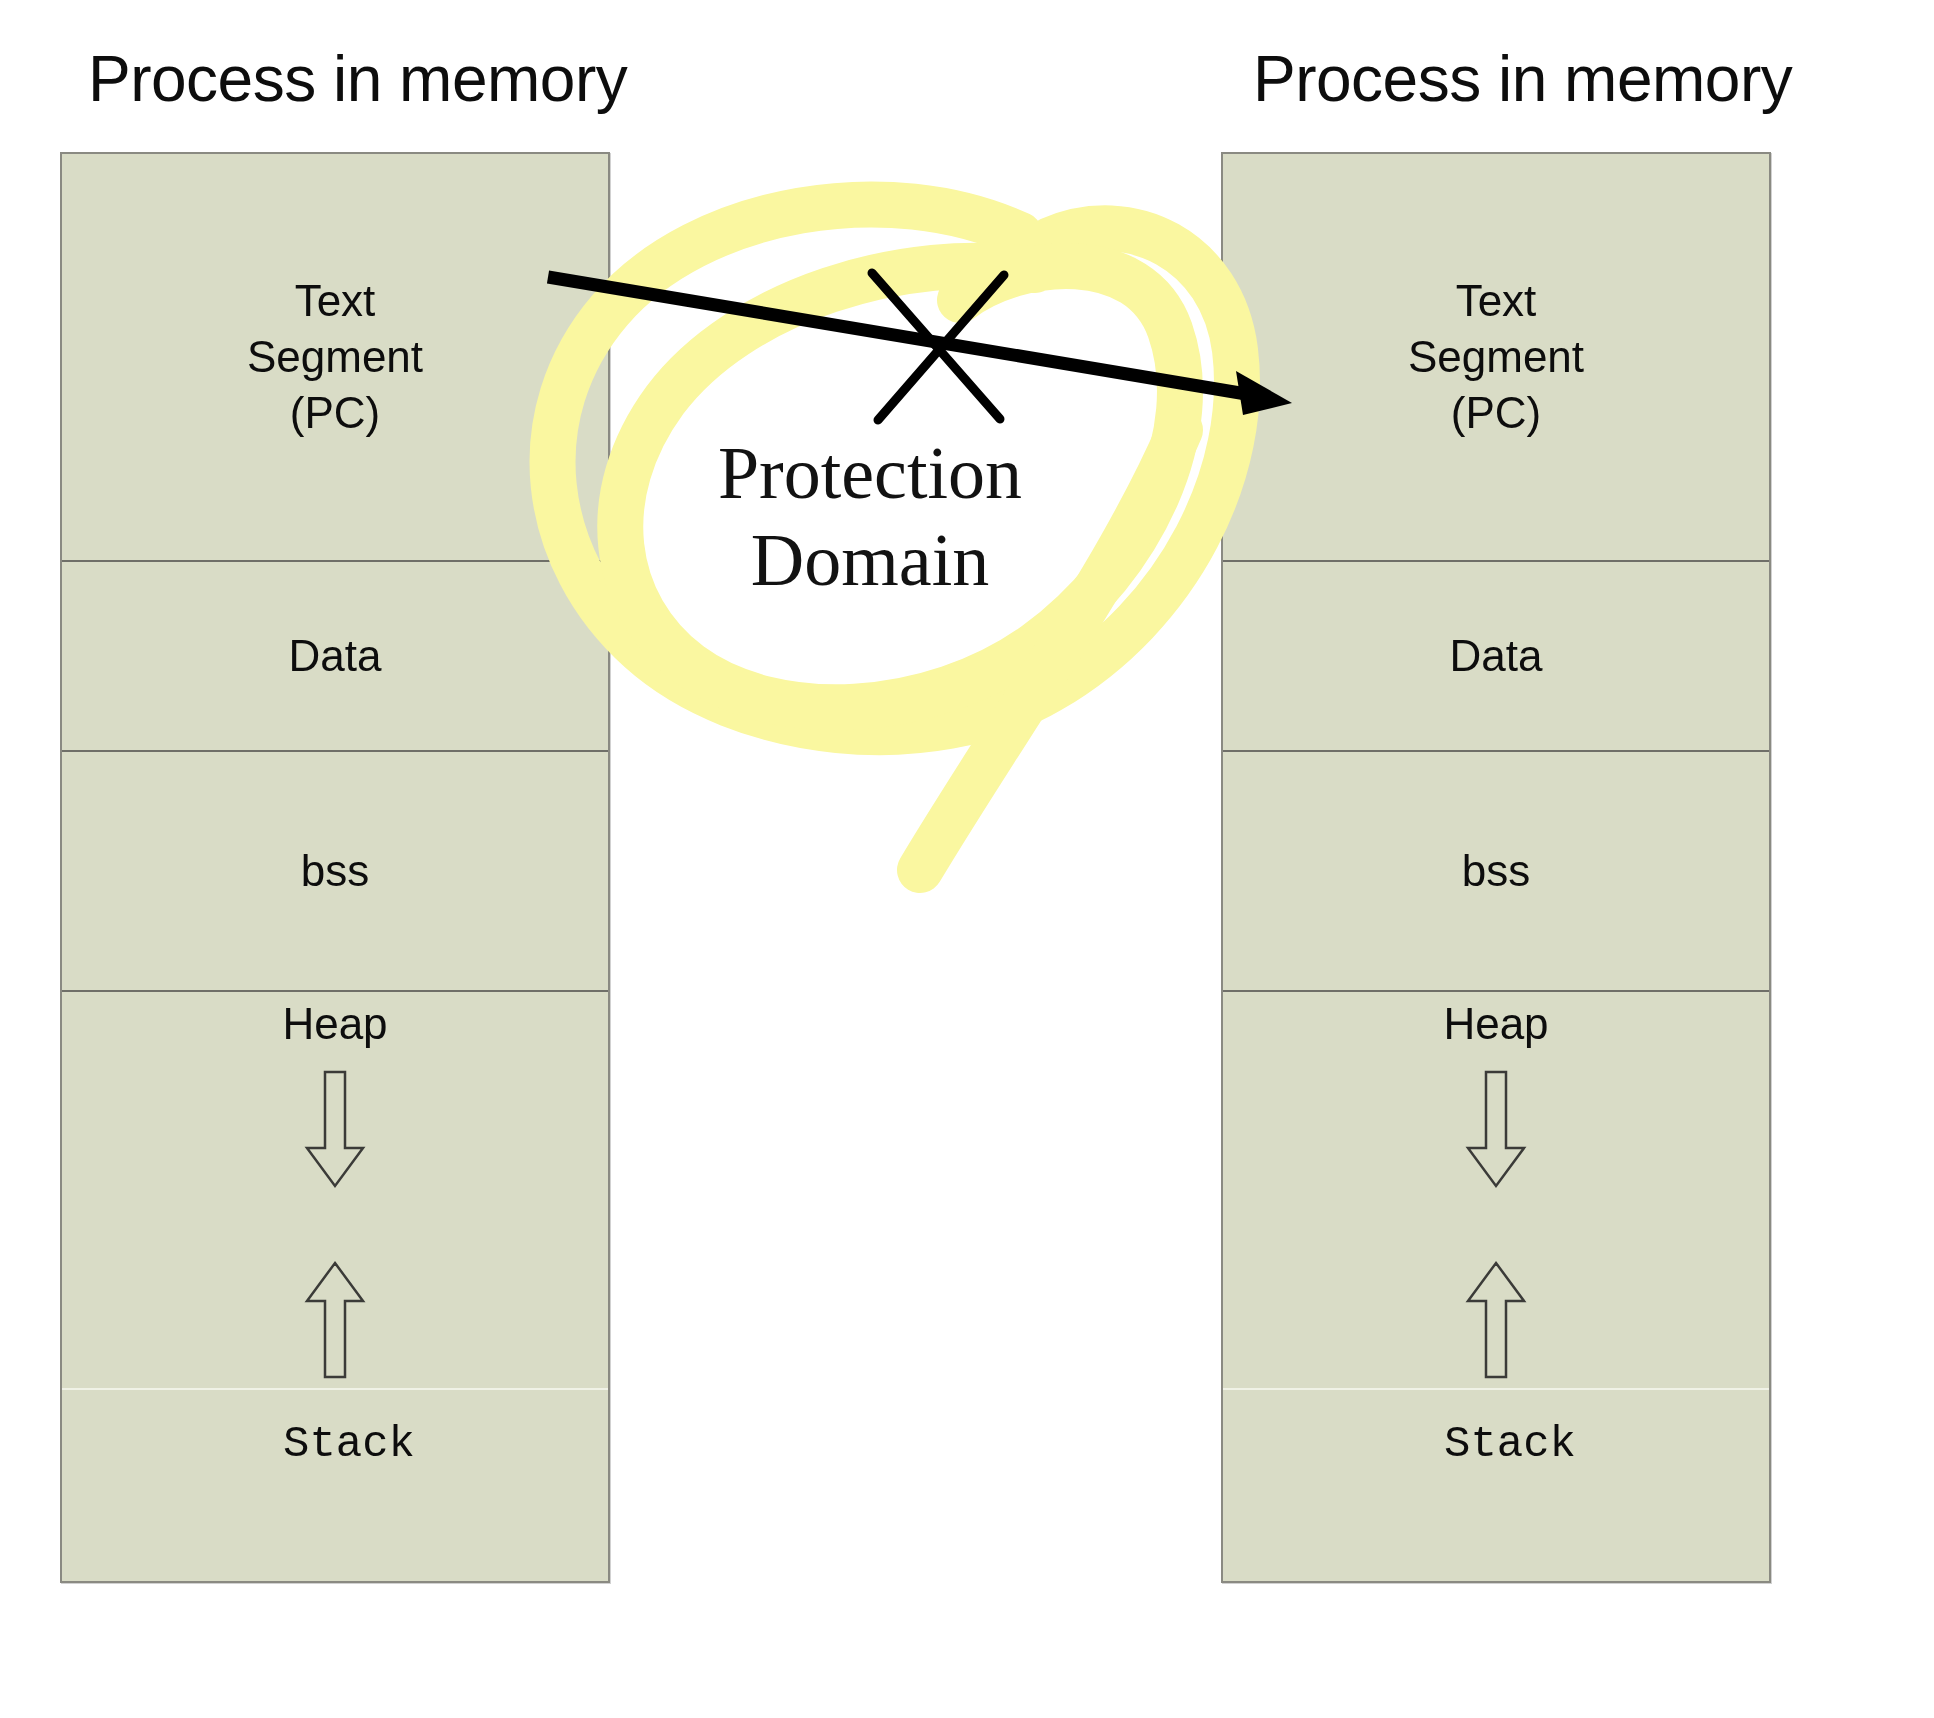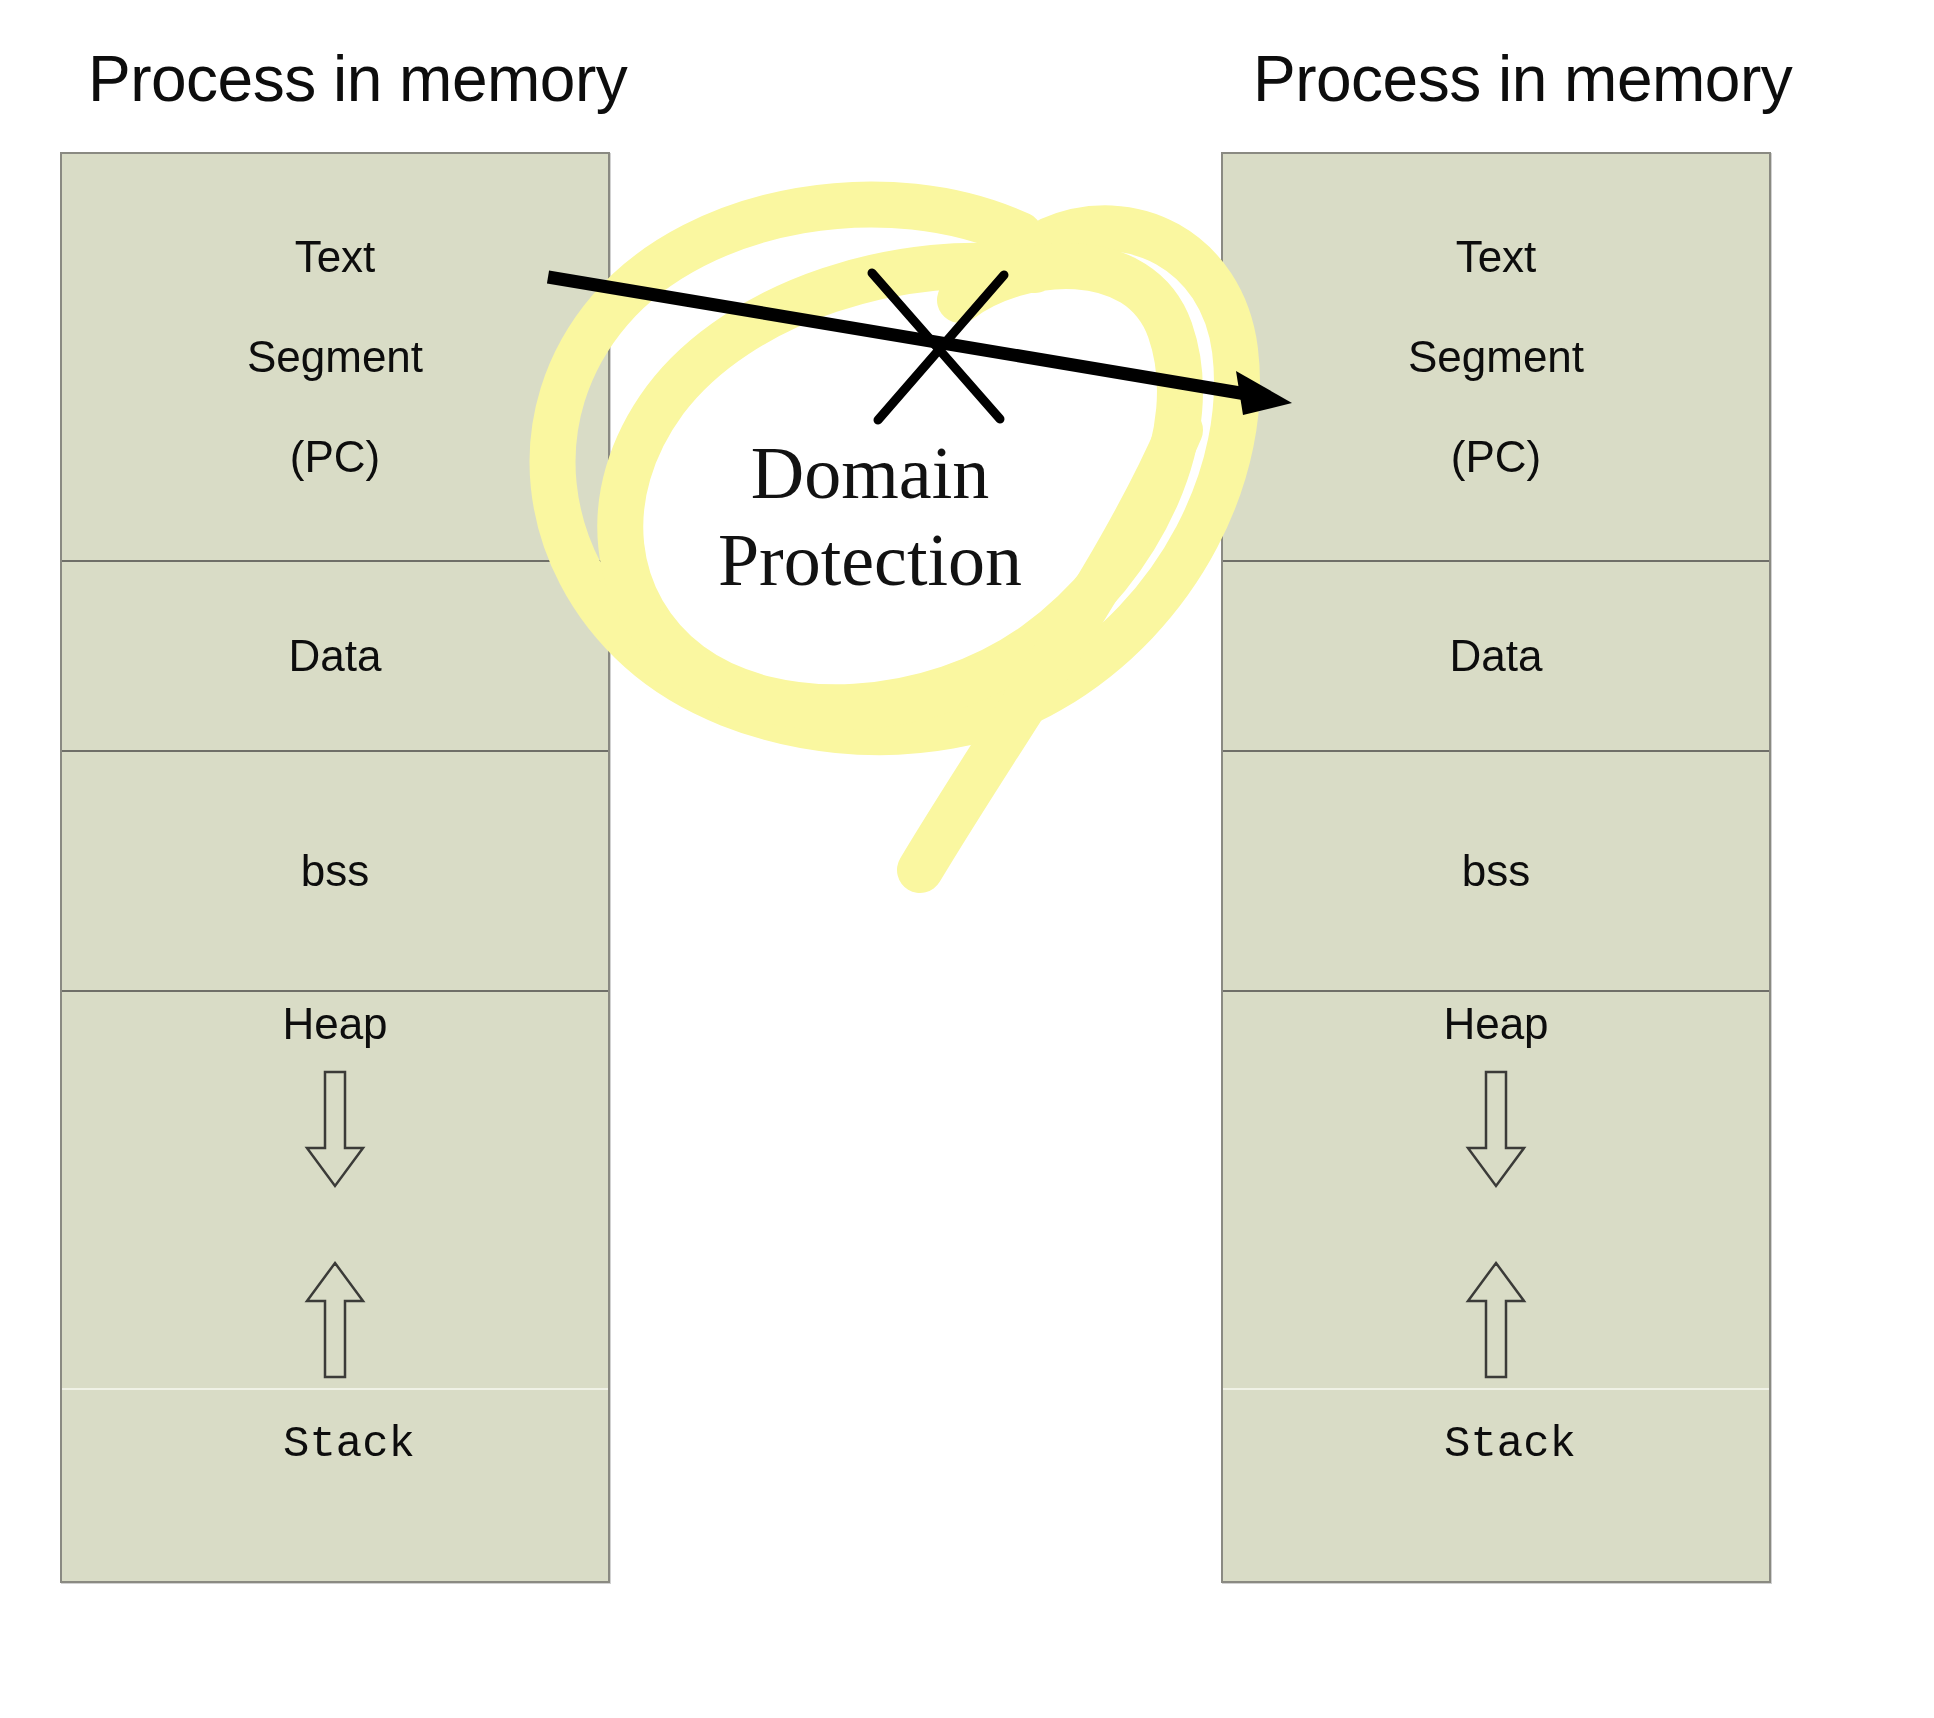--- a/index.html
+++ b/index.html
@@ -56,21 +56,21 @@
     box-sizing: border-box;
     display: flex;
     flex-direction: column;
     align-items: center;
     color: #0d0d0d;
     font-family: "Liberation Sans", sans-serif;
     font-size: 44px;
     line-height: 1.27;
     text-align: center;
   }
-  .seg-border-bottom { border-bottom: 2px solid #6f6f68; gap: 44px; }
+  .seg-border-bottom { border-bottom: 2px solid #6f6f68; }
   .seg-faint-bottom  { border-bottom: 2px solid #f0f2e6; }
 
   
   .seg-text   { top: 0px;   height: 408px; justify-content: center; }
   .seg-data   { top: 408px; height: 190px; justify-content: center; }
   .seg-bss    { top: 598px; height: 240px; justify-content: center; }
   .seg-heap   { top: 794px; height: 440px; justify-content: flex-start; padding-top: 48px; }
 
   .seg-label { display: block; }
 
@@ -228,17 +228,17 @@
       <polygon points="1292,403 1236,371 1243,415" fill="#000000"></polygon>
     </g>
 
     <g stroke="#000000" stroke-width="9" stroke-linecap="round">
       <line x1="872" y1="273" x2="1000" y2="419"></line>
       <line x1="1004" y1="275" x2="878" y2="420"></line>
     </g>
   </svg>
 
   <div class="pd-text">
+    <span>Protection</span>
     <span>Domain</span>
-    <span>Protection</span>
   </div>
 
 </div>
 
 </body></html>

